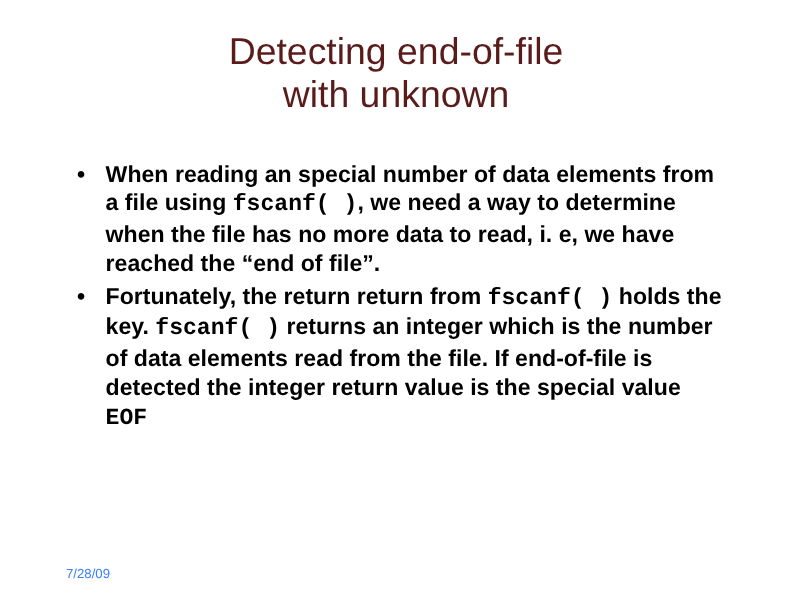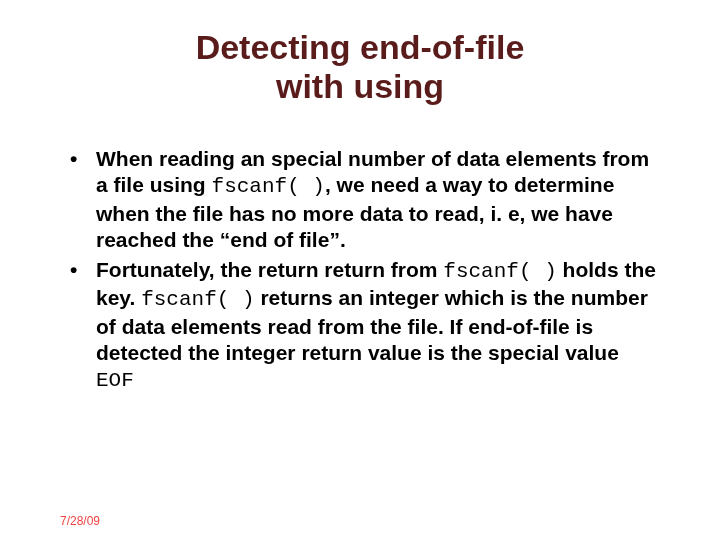--- a/index.html
+++ b/index.html
@@ -14,21 +14,21 @@
   }
   .slide {
     position: relative;
     width: 720px;
     height: 540px;
     box-sizing: border-box;
   }
   .title {
     text-align: center;
     font-size: 34px;
-    font-weight: bold;
+    font-weight: normal;
     color: #5a1b1b;
     line-height: 1.15;
     margin-top: 28px;
     margin-bottom: 40px;
     padding: 0 40px;
   }
   .body {
     padding: 0 60px 0 60px;
   }
   ul.bullets {
@@ -48,38 +48,38 @@
   ul.bullets > li::before {
     content: "•";
     position: absolute;
     left: 10px;
     top: 0;
     font-size: 21px;
     color: #000;
   }
   .mono {
     font-family: "Courier New", Courier, monospace;
-    font-weight: normal;
+    font-weight: bold;
   }
   .footer-date {
     position: absolute;
     left: 60px;
     bottom: 40px;
     font-size: 12px;
-    color: #ef4444;
+    color: #3b82f6;
   }
 </style>
 </head>
 <body>
 
 <div class="slide">
 
   <div class="title">
     <span>Detecting end-of-file</span><br>
-    <span>with using</span>
+    <span>with unknown</span>
   </div>
 
   <div class="body">
     <ul class="bullets">
       <li>
         <span>When reading an special number of data elements from a file using </span><span class="mono">fscanf( )</span><span>, we need a way to determine when the file has no more data to read,  i. e, we have reached the “end of file”.</span>
       </li>
       <li>
         <span>Fortunately, the return return from </span><span class="mono">fscanf( )</span><span> holds the key.  </span><span class="mono">fscanf( )</span><span> returns an integer which is the number of data elements read from the file.  If end-of-file is detected the integer return value is the special value </span><span class="mono">EOF</span>
       </li>

